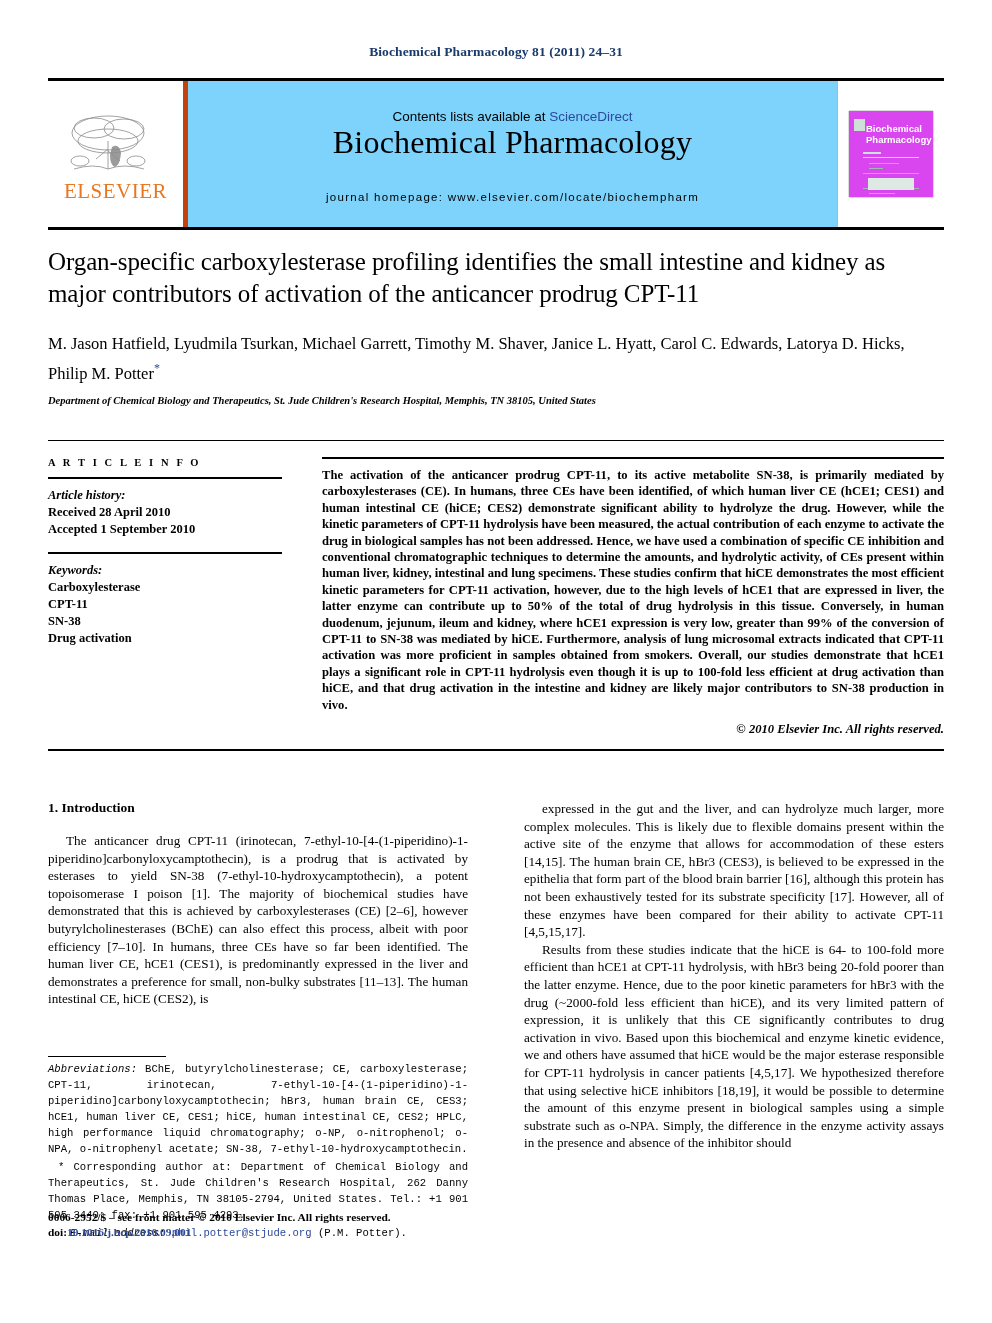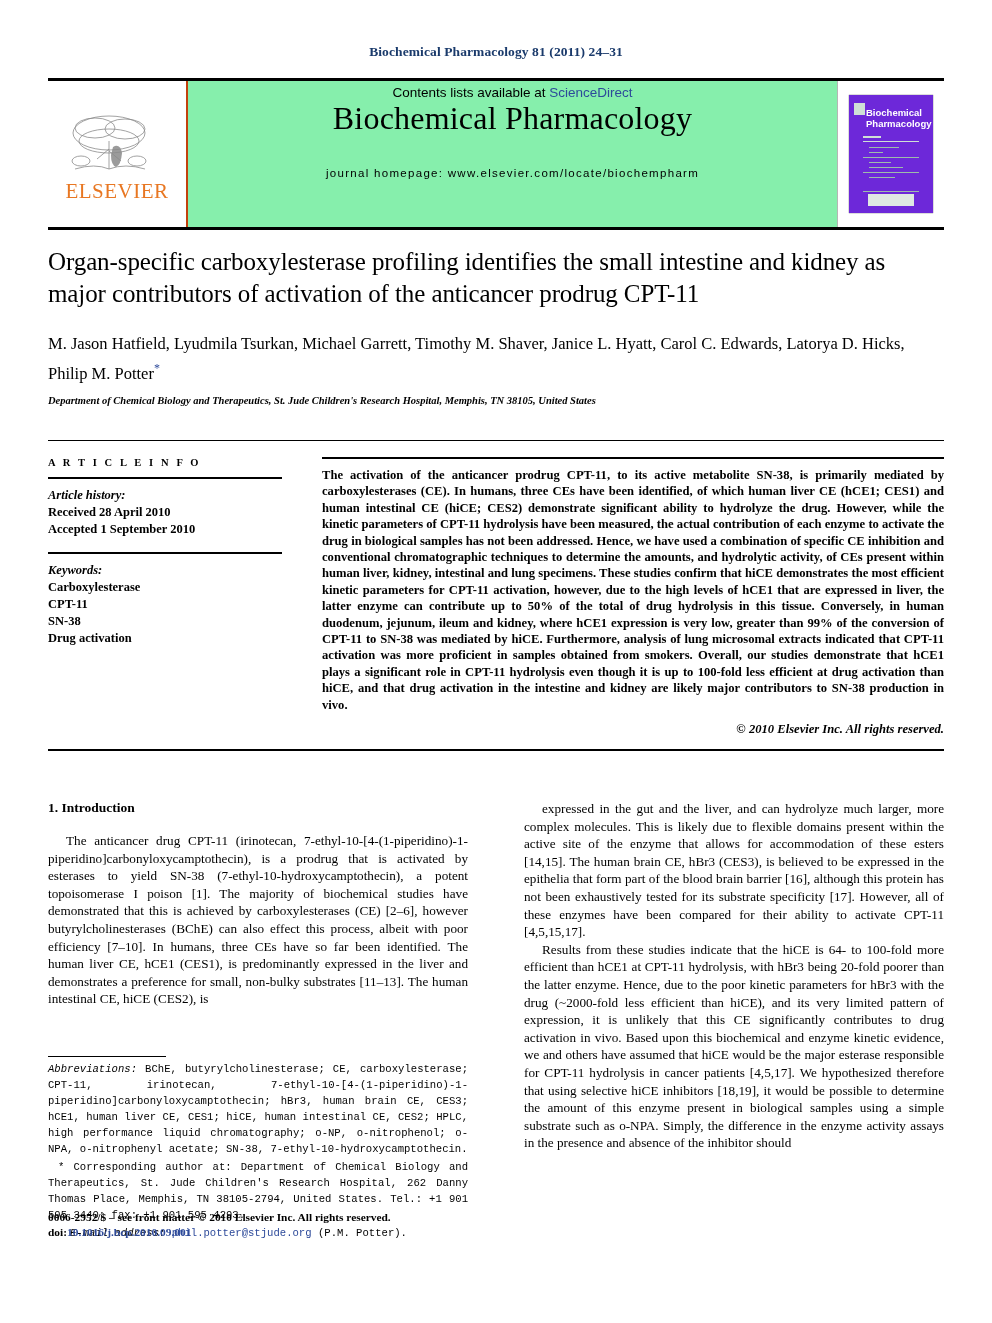--- a/index.html
+++ b/index.html
@@ -50,42 +50,42 @@
   }
   .banner-inner {
     position: absolute;
     left: 0; top: 0; right: 0; bottom: 0;
     display: flex;
     align-items: stretch;
   }
   .logo-cell {
     width: 140px;
     background: #ffffff;
-    border-right: 2px solid #c2410c;
+    border-right: 5px solid #c2410c;
     display: flex;
     flex-direction: column;
     align-items: center;
     justify-content: center;
     padding-top: 6px;
     box-sizing: border-box;
   }
   .elsevier-word {
     font-family: "Liberation Serif", serif;
     font-size: 21px;
     letter-spacing: .5px;
     color: #e87722;
     margin-top: 2px;
   }
   .center-cell {
     flex: 1;
-    background: #86efac;
+    background: #7dd3fc;
     display: flex;
     flex-direction: column;
     align-items: center;
-    justify-content: flex-start;
+    justify-content: center;
     position: relative;
   }
   .contents-line {
     font-family: "Liberation Sans", sans-serif;
     font-size: 13.5px;
     color: #000;
     margin-top: 4px;
   }
   .contents-line .sd {
     color: #2d4a9a;
@@ -105,22 +105,22 @@
   .cover-cell {
     width: 106px;
     background: #ffffff;
     border-left: 1px solid #b5b5b5;
     display: flex;
     align-items: center;
     justify-content: center;
   }
   .cover-thumb {
     width: 84px;
-    height: 118px;
-    background: #6d28d9;
+    height: 86px;
+    background: #d946ef;
     position: relative;
     box-shadow: 0 0 1px #333;
     overflow: hidden;
   }
   .cover-title {
     position: absolute;
     left: 17px;
     top: 12px;
     color: #ffffff;
     font-family: "Liberation Sans", sans-serif;

